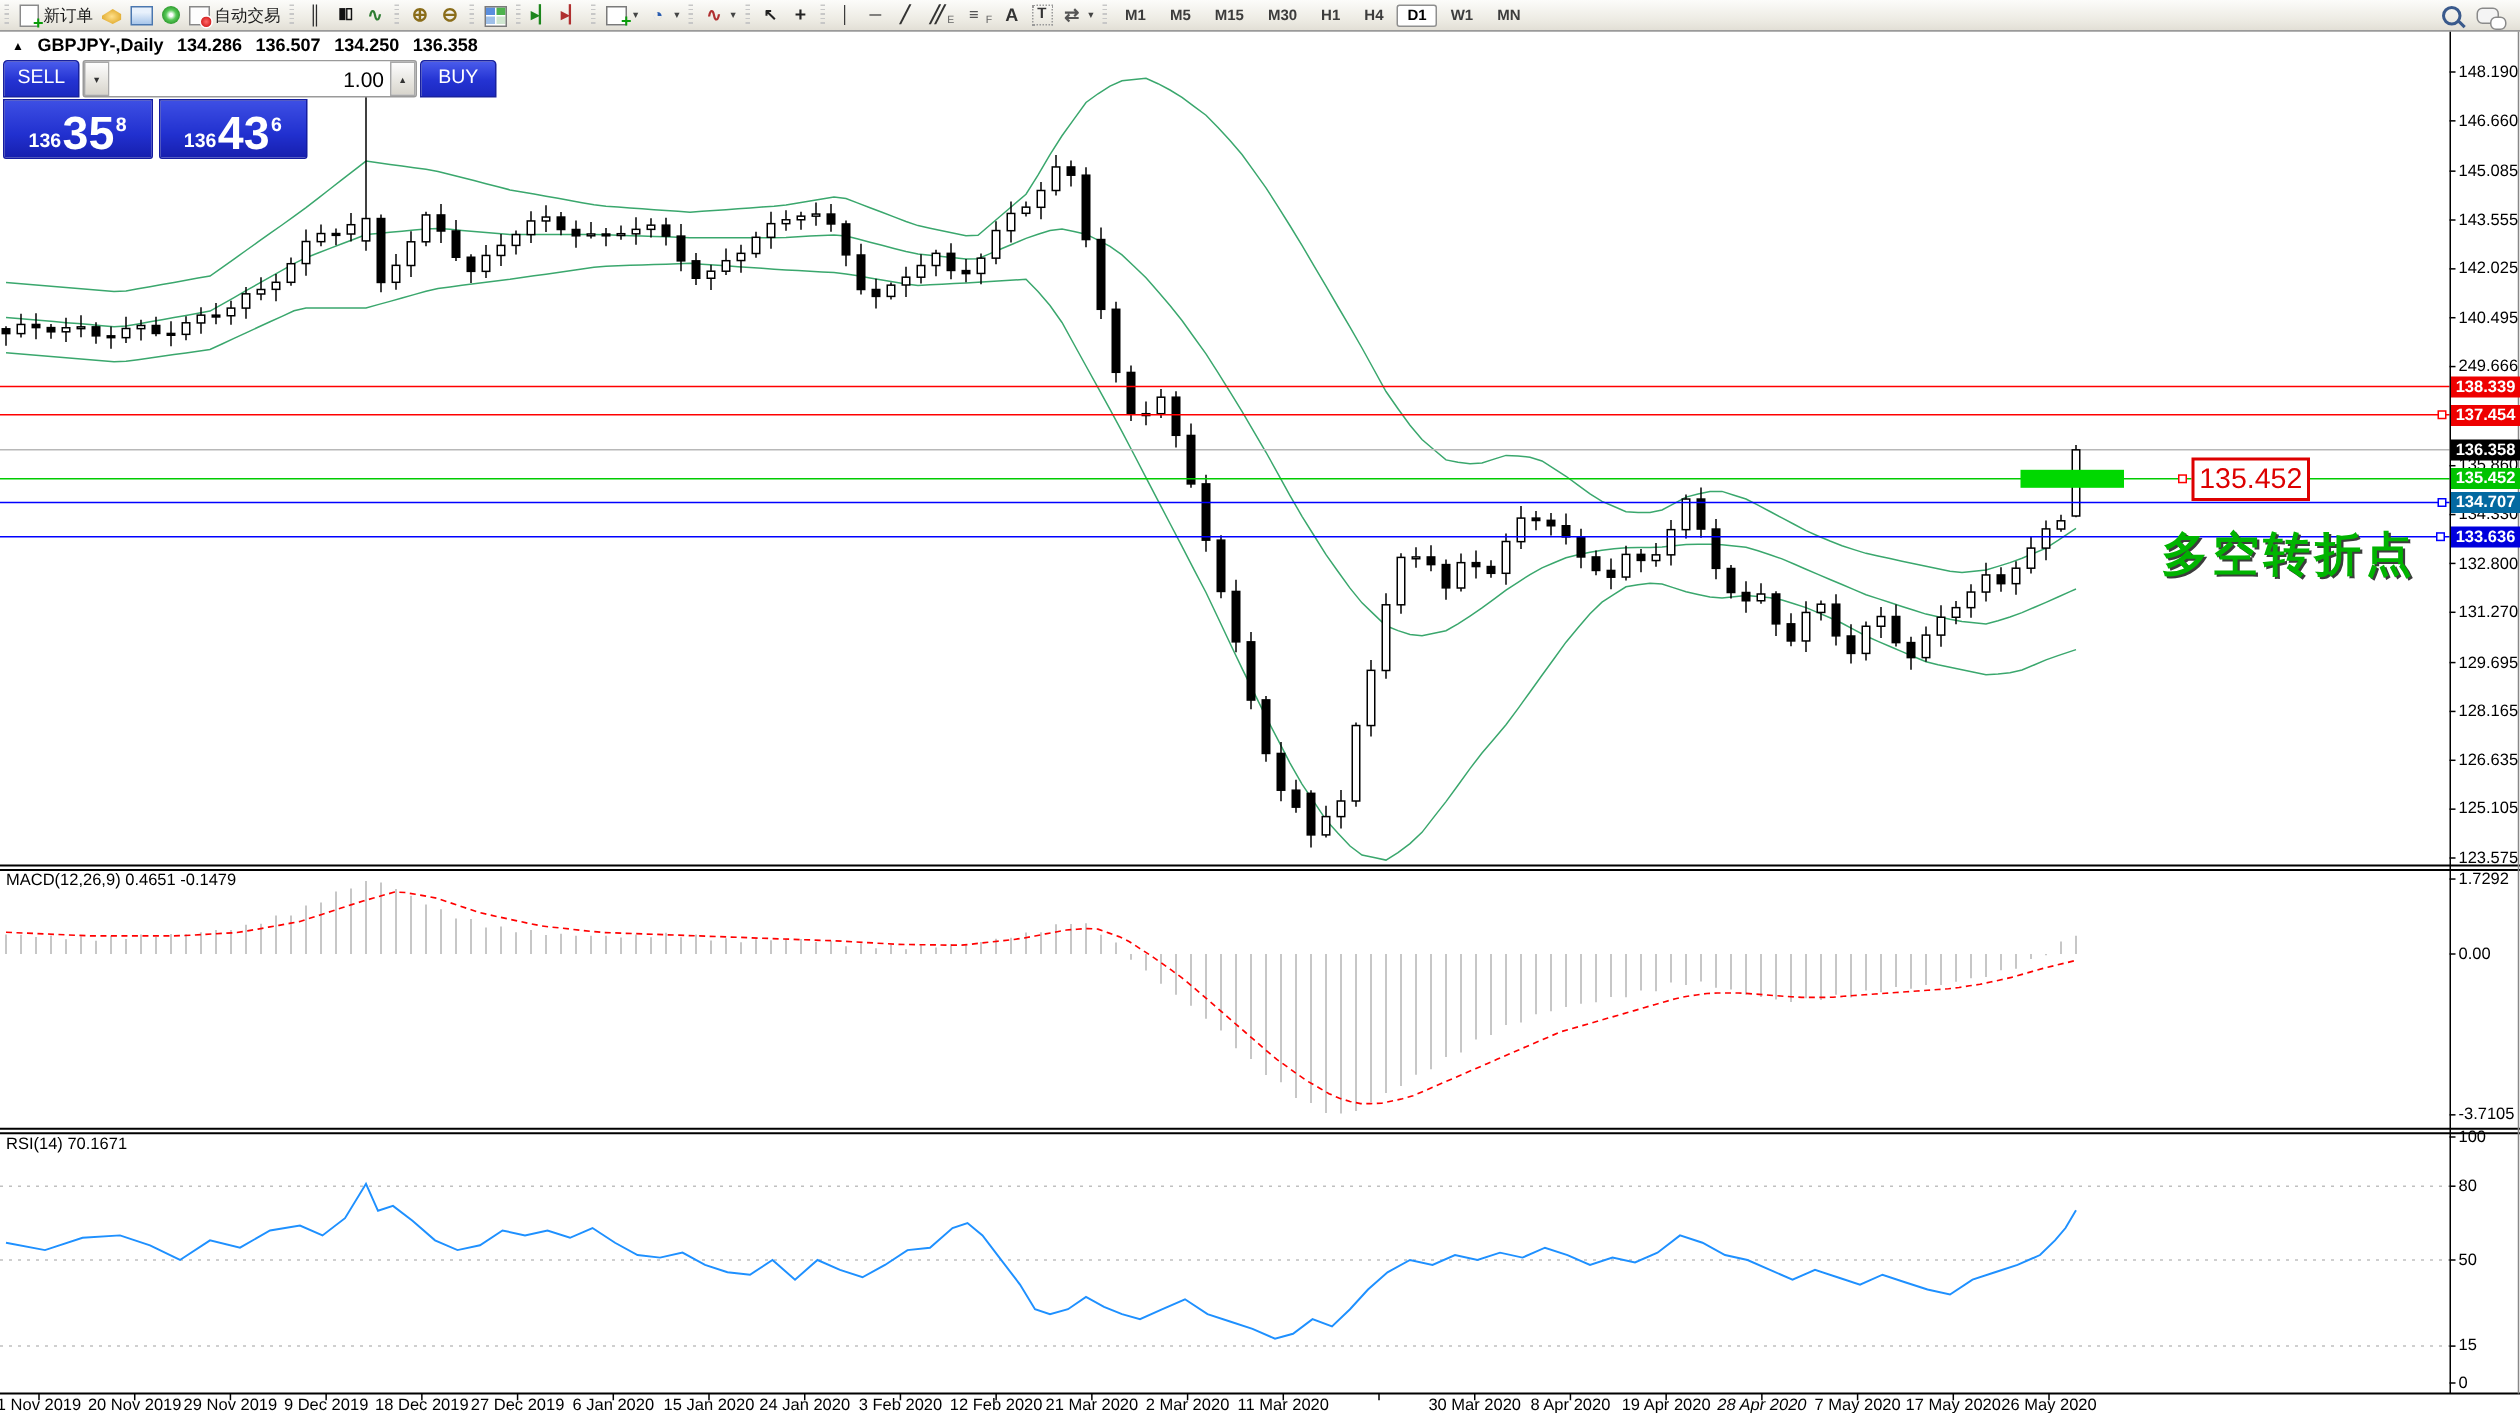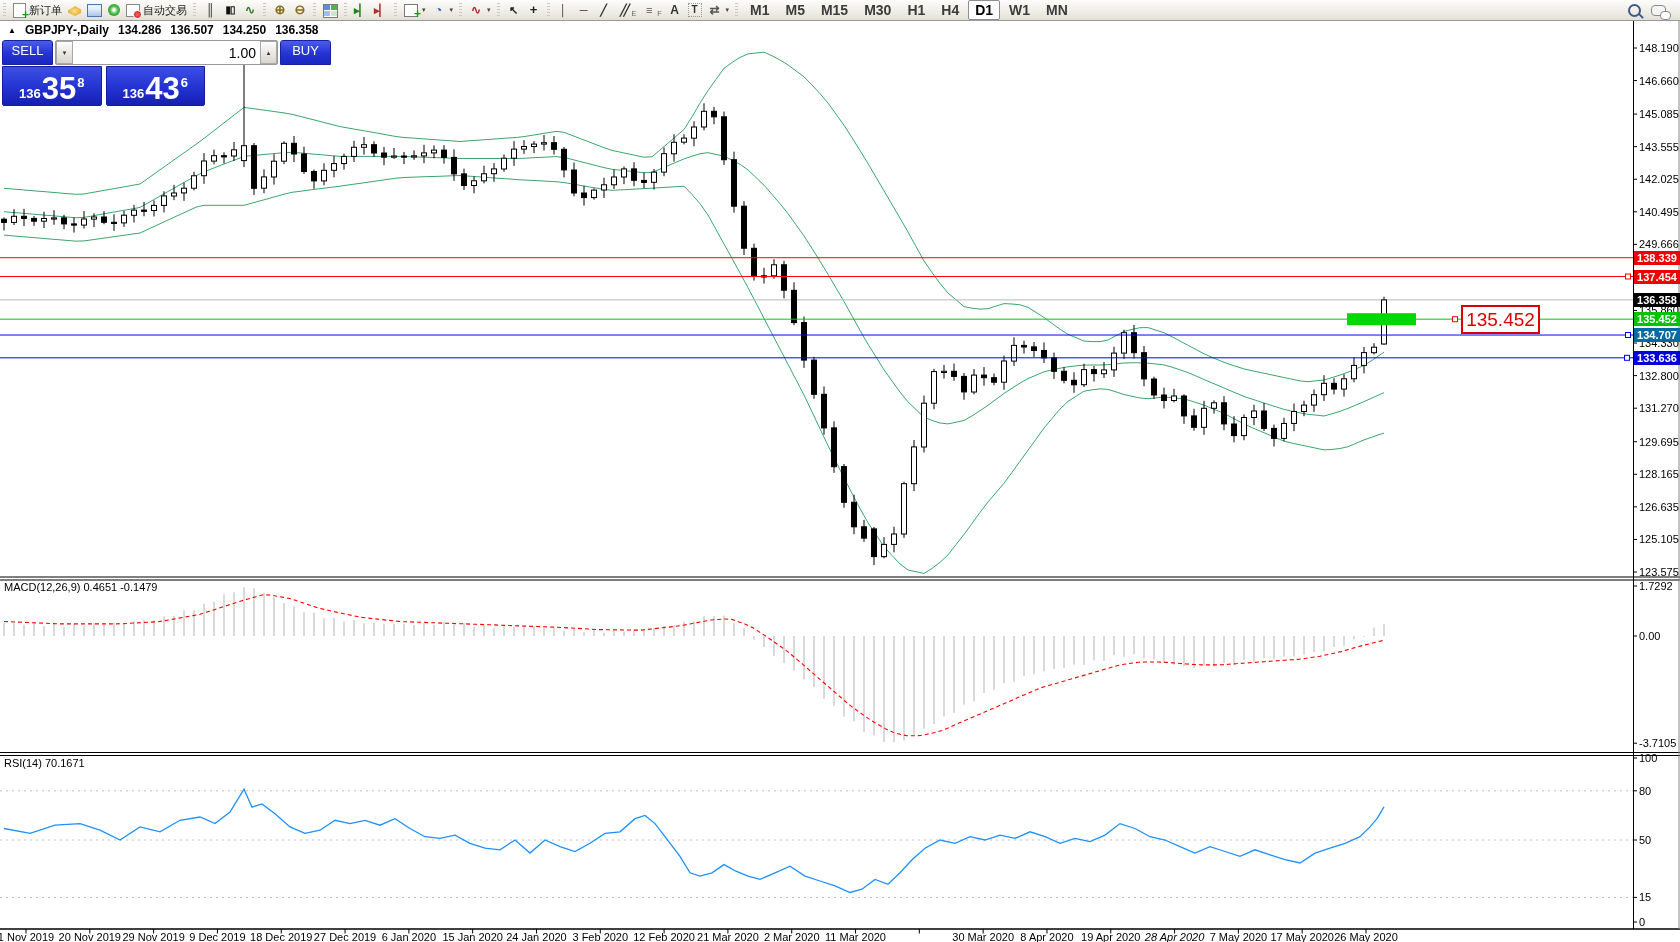--- a/index.html
+++ b/index.html
@@ -46,21 +46,21 @@
   .indicators-icon{color:#b03030;font-size:12px;}
   .cursor-icon,.crosshair-icon{color:#222;}
   .crosshair-icon{font-size:13px;}
   .vline-icon,.hline-icon,.trendline-icon,.channel-icon{color:#333;font-size:11px;}
   .channel-icon{letter-spacing:-3px;}
   .fibo-icon{color:#555;}
   .sub-mark{font-size:7px;color:#666;margin-left:-2px;align-self:flex-end;}
   .text-icon{color:#333;font-size:12px;}
   .label-icon{color:#333;border:1px dotted #999;width:12px;height:12px;line-height:11px;font-size:10px;}
   .arrows-icon{color:#555;font-size:12px;}
-  .tf-btn{padding:1px 6px;margin:0 1px;font-size:14px;font-weight:bold;color:#3c3c3c;border:1px solid transparent;border-radius:2px;}
+  .tf-btn{padding:1px 6px;margin:0 1px;font-size:10px;font-weight:bold;color:#3c3c3c;border:1px solid transparent;border-radius:2px;}
   .tf-btn.active{background:#fff;border:1px solid #8f8f8f;color:#000;}
   #tb-right{margin-left:auto;display:flex;align-items:center;gap:10px;padding-right:14px;}
   .search-icon{width:9px;height:9px;border:2px solid #3a5a8c;border-radius:50%;position:relative;display:inline-block;}
   .search-icon::after{content:"";position:absolute;width:6px;height:2px;background:#3a5a8c;transform:rotate(45deg);right:-5px;bottom:-2px;}
   .chat-icon{width:13px;height:9px;border:1.5px solid #8a8a8a;border-radius:4px;position:relative;display:inline-block;background:#f4f4f4;}
   .chat-icon::after{content:"";position:absolute;left:8px;top:5px;width:9px;height:7px;border:1.5px solid #8a8a8a;border-radius:4px;background:#fff;}
   
   #quote-bar{position:absolute;left:8px;top:23px;font-size:12px;font-weight:bold;color:#000;z-index:20;display:flex;gap:9px;align-items:center;}
   #quote-bar .tri{font-size:8px;}
   
@@ -733,20 +733,21 @@
         <span class="sm">136</span>
         <span class="big">43</span>
         <span class="sup">6</span>
       </div>
     </div>
   </div>
 
   <div class="ind-label" style="top:581px">MACD(12,26,9) 0.4651 -0.1479</div>
   <div class="ind-label" style="top:757px">RSI(14) 70.1671</div>
 
+  <div id="annotation">多空转折点</div>
   <div id="level-label">135.452</div>
 
   <div id="overlays">
       <div class="tick-label" style="top: 42px;">148.190</div>
       <div class="tick-label" style="top: 74.5704px;">146.660</div>
       <div class="tick-label" style="top: 108.099px;">145.085</div>
       <div class="tick-label" style="top: 140.669px;">143.555</div>
       <div class="tick-label" style="top: 173.239px;">142.025</div>
       <div class="tick-label" style="top: 205.81px;">140.495</div>
       <div class="tick-label" style="top: 238.38px;">249.666</div>

